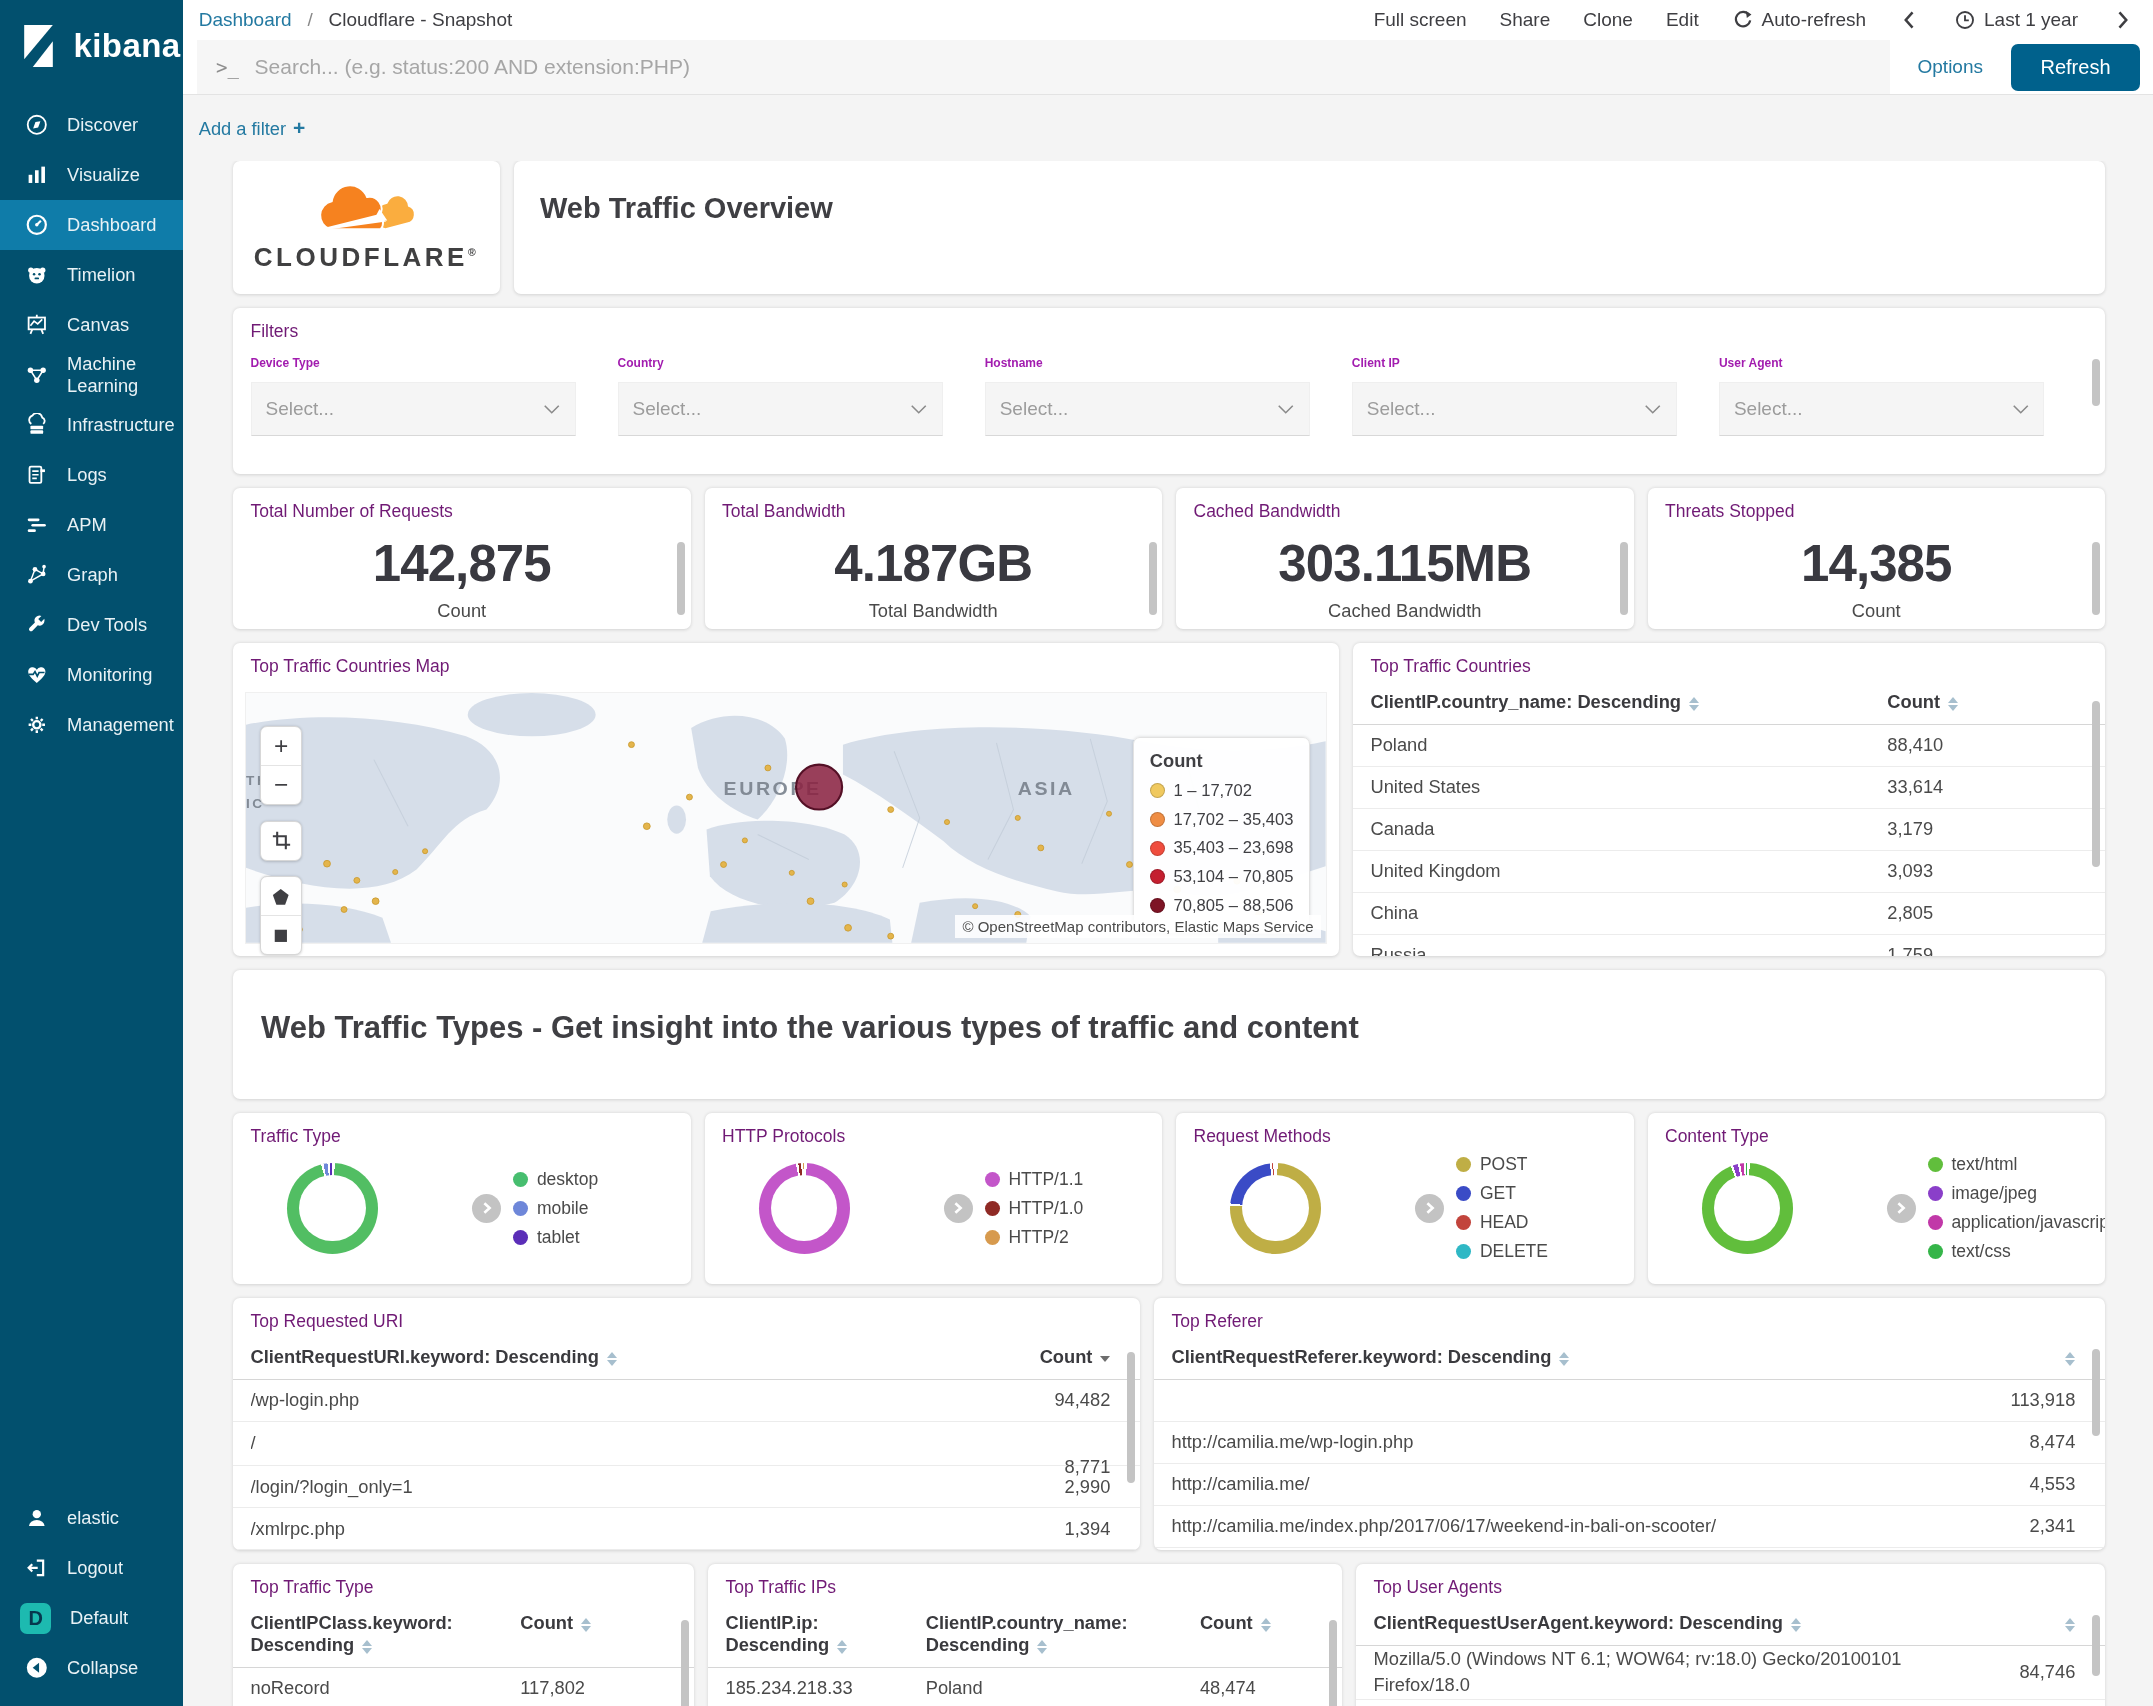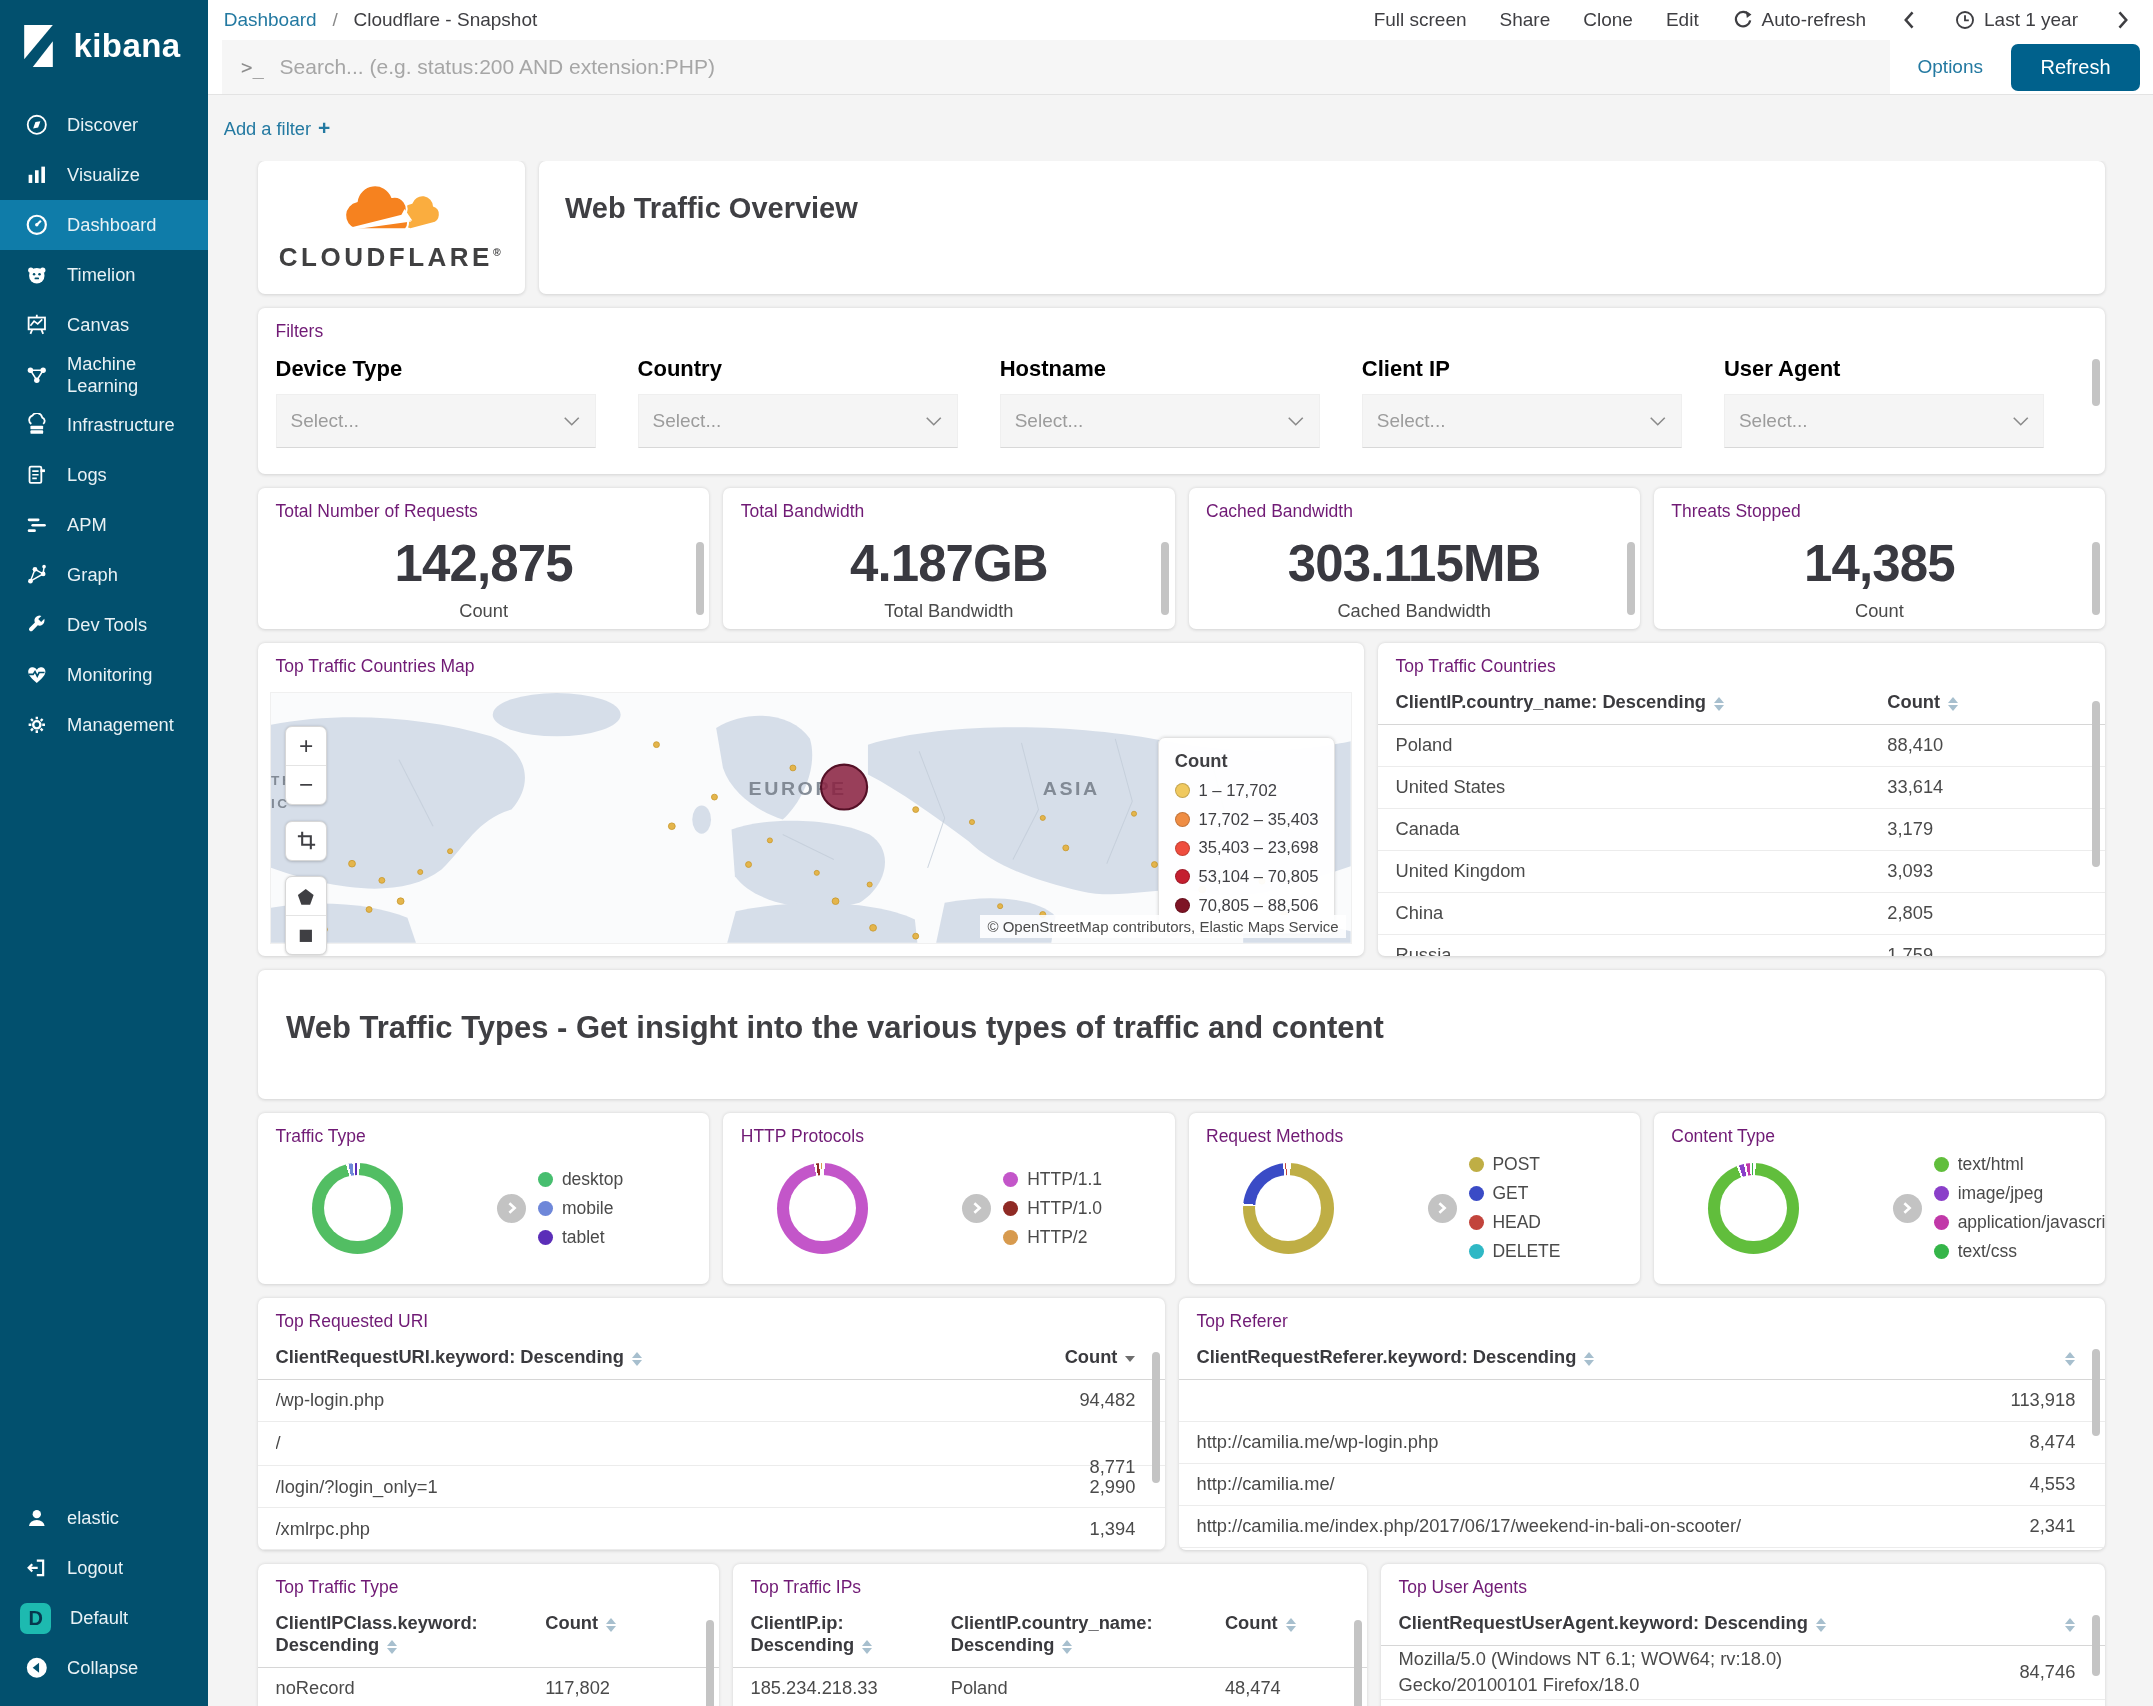--- a/index.html
+++ b/index.html
@@ -1,21 +1,21 @@
 <!DOCTYPE html>
 <html style="font-size:14px"><head>
 <meta charset="utf-8">
 <style>
   html,body{margin:0;padding:0;}
   body{width:2154px;height:1707px;overflow:hidden;background:#F4F4F4;
        font-family:"Liberation Sans",sans-serif;color:#3F3F43;}
   .app{display:flex;width:2154px;height:1707px;}
 
   
-  .sidebar{width:208px;background:#02506E;color:#fff;display:flex;flex-direction:column;flex-shrink:0;}
+  .sidebar{width:183px;background:#02506E;color:#fff;display:flex;flex-direction:column;flex-shrink:0;}
   .logo{height:91px;display:flex;align-items:center;padding-left:21px;gap:17.5px;cursor:pointer;}
   .logo-text{font-size:33px;font-weight:bold;letter-spacing:0.4px;color:#fff;}
   .nav{margin-top:8.7px;}
   .nav-item{height:50px;display:flex;align-items:center;gap:19px;padding-left:24.5px;
             font-size:18.3px;color:#E9F2F6;cursor:pointer;}
   .nav-item.active{background:#0F7CA9;}
   .nav-icon{width:23.6px;height:23.6px;color:#fff;flex-shrink:0;}
   .sidebar-footer{margin-top:auto;padding-bottom:14px;}
   .badge{width:31px;height:31px;background:#1DBAB0;color:#06374E;border-radius:7px;
          font-weight:bold;display:flex;align-items:center;justify-content:center;font-size:20px;margin-left:-4.4px;}
@@ -52,21 +52,21 @@
   
   .brand-panel{width:267px;display:flex;flex-direction:column;align-items:center;justify-content:center;gap:3.5px;}
   .brand-name{font-size:26px;font-weight:bold;letter-spacing:3.5px;color:#404041;}
   .brand-name sup{font-size:10.5px;}
   .overview-panel{flex:1;}
   .h1{font-size:29px;font-weight:bold;color:#3F3F43;padding:31px 0 0 26px;}
   .h2{font-size:31px;font-weight:bold;color:#3F3F43;padding:40px 0 0 28px;}
 
   
   .filter-grid{display:grid;grid-template-columns:repeat(5,1fr);gap:42px;padding:14px 61px 0 17.5px;}
-  .f-label{font-size:22px;font-weight:bold;color:#000000;margin-bottom:12.2px;}
+  .f-label{font-size:12px;font-weight:bold;color:#a21caf;margin-bottom:12.2px;}
   .select{height:52px;background:#F5F5F5;border:0.9px solid #EFEFEF;border-bottom:0.9px solid #D8D8D8;
           display:flex;align-items:center;justify-content:space-between;padding:0 14px;color:#9C9C9C;font-size:19px;cursor:pointer;}
 
   
   .metric{flex:1;}
   .metric-value{font-size:51px;font-weight:bold;color:#393940;text-align:center;margin-top:12.2px;letter-spacing:-0.9px;}
   .metric-label{font-size:18.3px;color:#4A4A4A;text-align:center;margin-top:7px;}
 
   
   .map-panel{width:1106px;}

